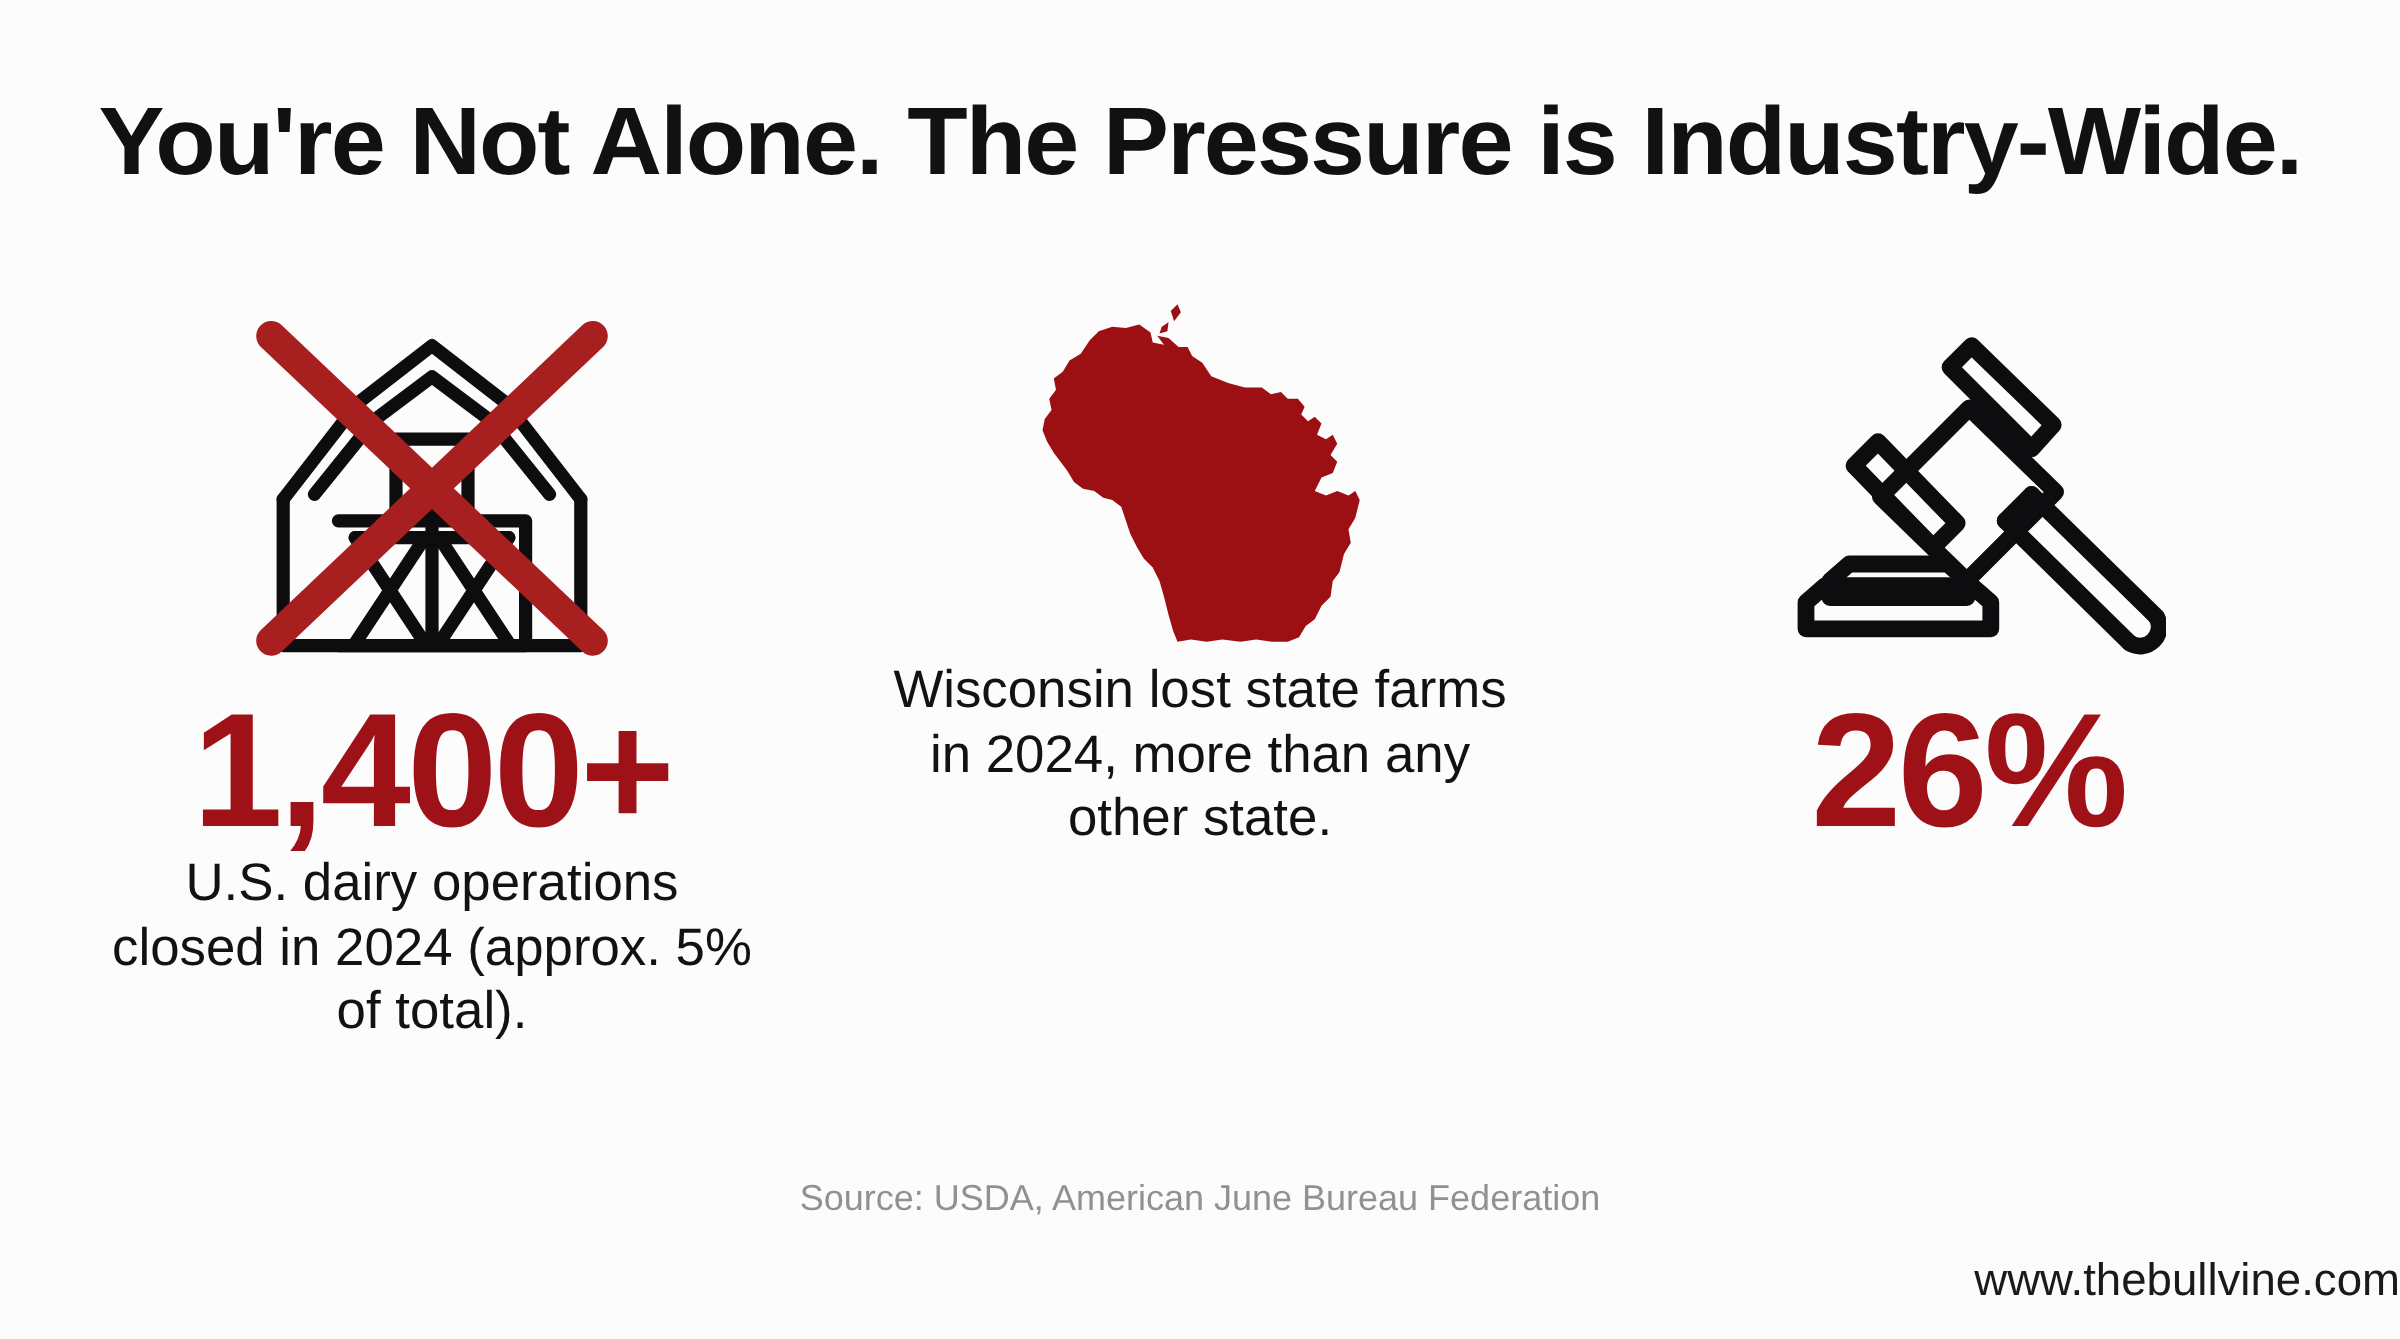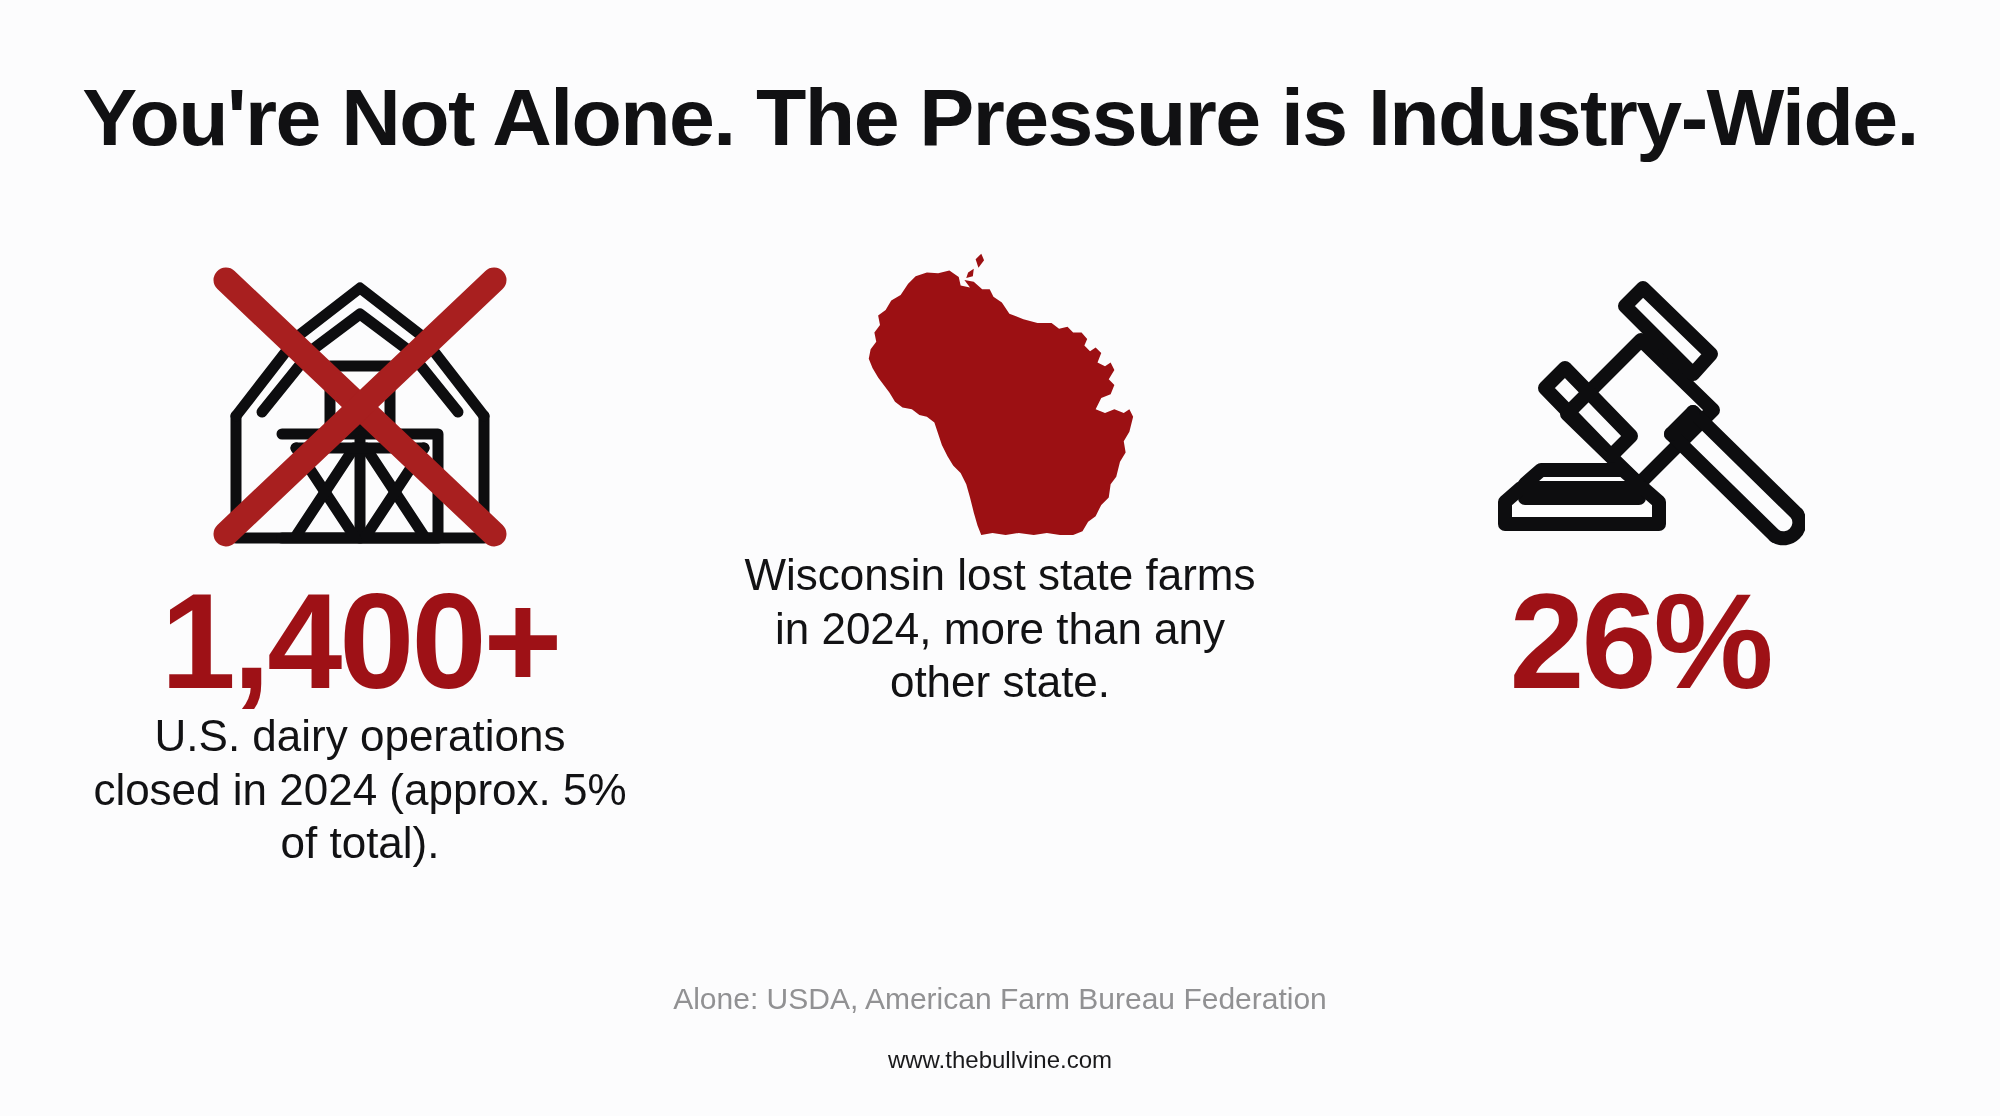--- a/index.html
+++ b/index.html
@@ -98,23 +98,23 @@
     font-family: "Liberation Sans", sans-serif;
     font-size: 30px;
     font-weight: 400;
     color: #919193;
   }
   .site {
     position: absolute;
     top: 1046px;
     left: 0;
     width: 2000px;
-    text-align: center;
-    font-family: "Liberation Sans", sans-serif;
-    font-size: 24px;
+    text-align: right;
+    font-family: "Liberation Sans", sans-serif;
+    font-size: 38px;
     font-weight: 400;
     color: #1a1a1c;
   }
 
   svg { display: block; }
 </style>
 </head>
 <body>
 
 <div class="poster">
@@ -213,17 +213,17 @@
           </g>
         </svg>
       </div>
 
       <div class="stat">26%</div>
 
     </div>
 
   </div>
 
-  <div class="source">Alone: USDA, American Farm Bureau Federation</div>
+  <div class="source">Source: USDA, American June Bureau Federation</div>
 
   <div class="site">www.thebullvine.com</div>
 
 </div>
 
 </body></html>

